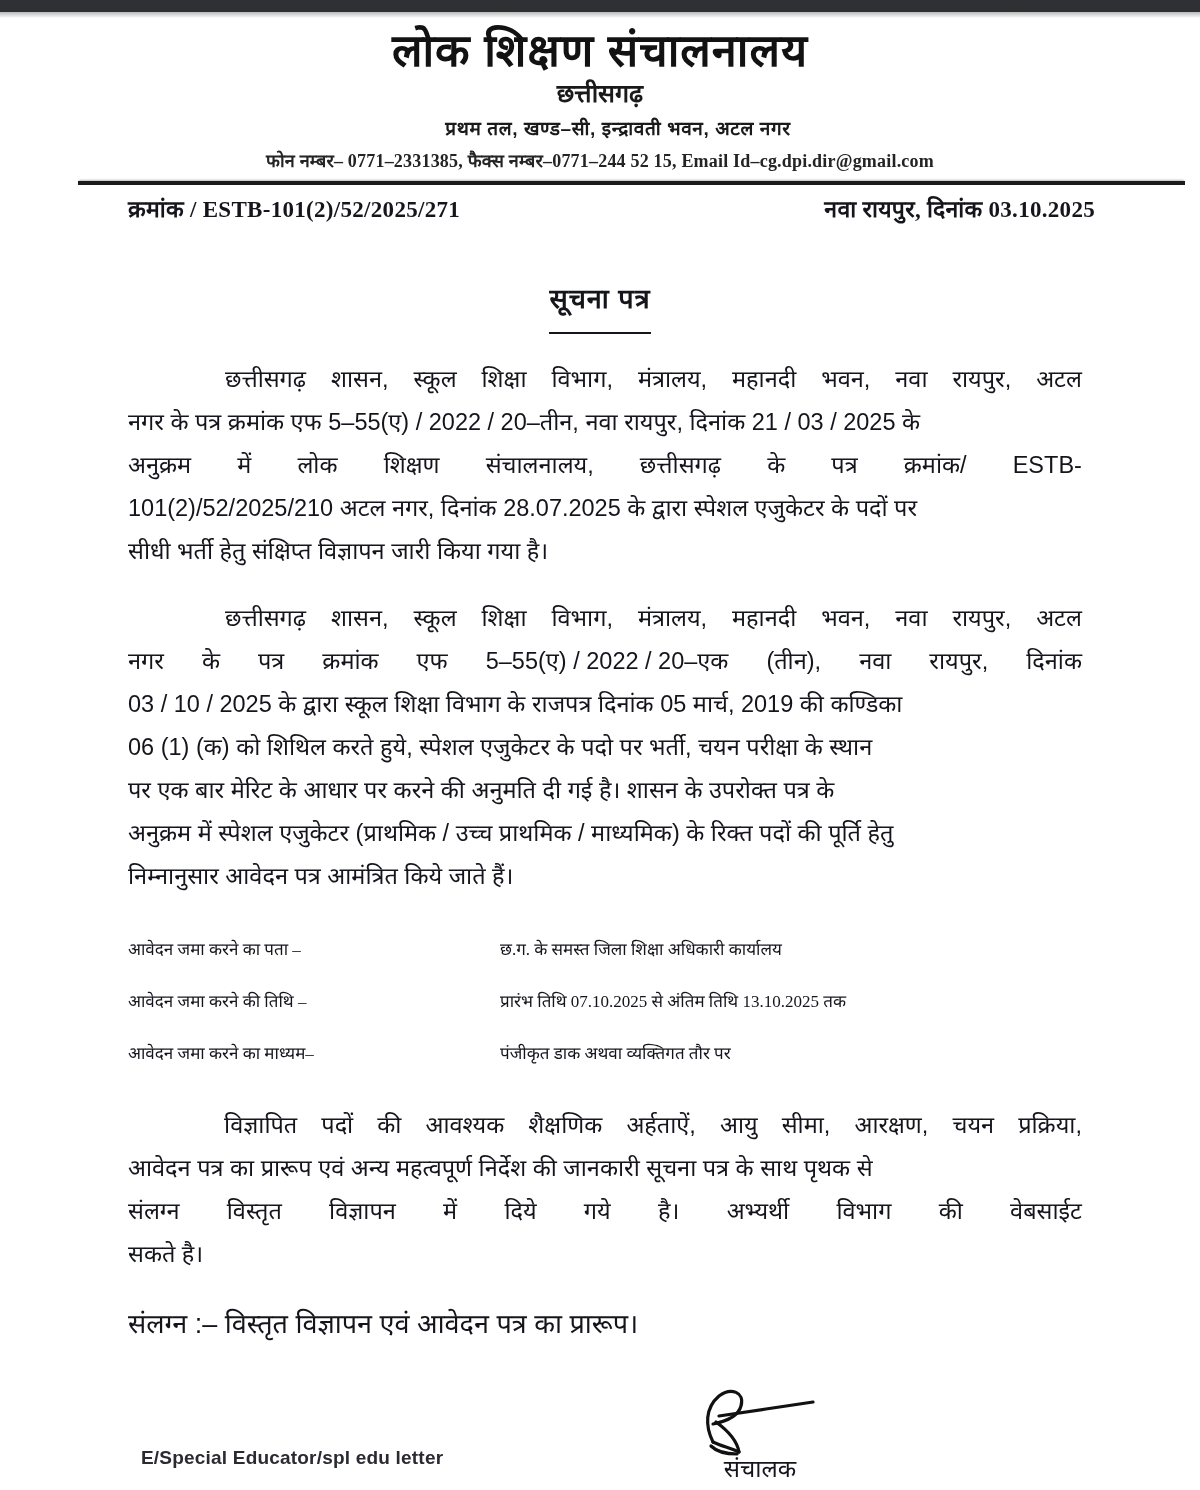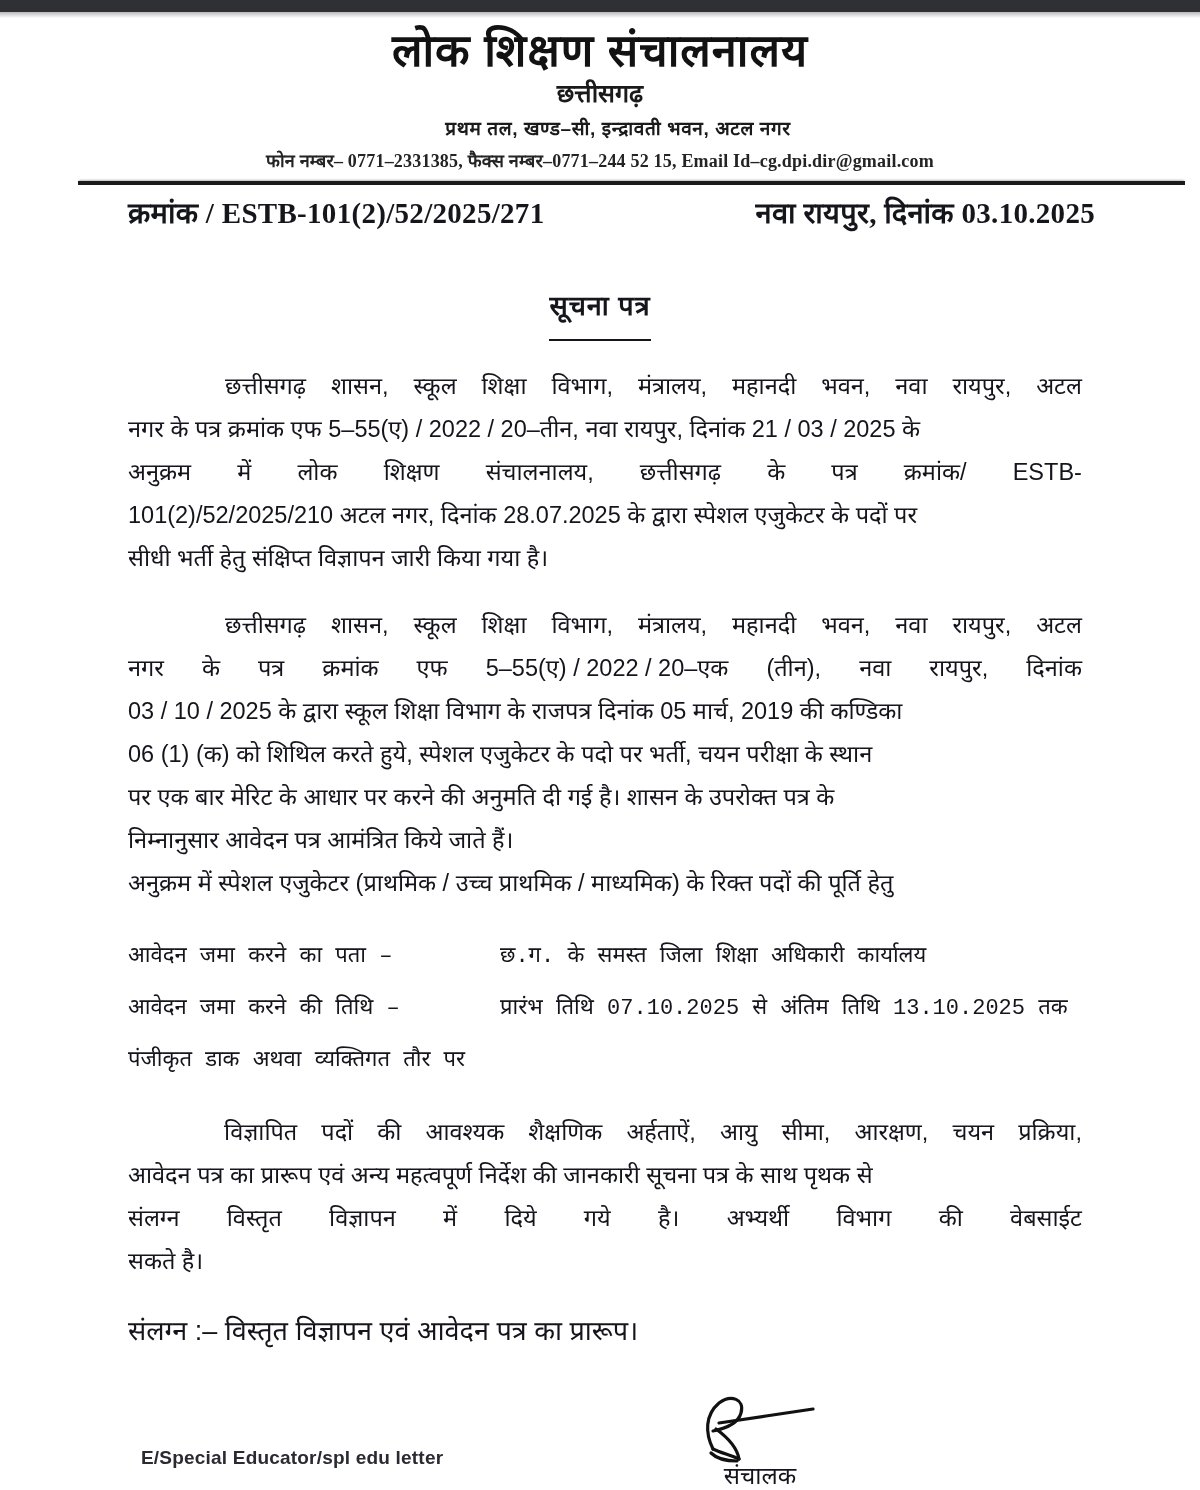--- a/index.html
+++ b/index.html
@@ -96,21 +96,21 @@
 
   
   .ref-row {
     position: relative;
     margin-top: 20px;
     padding: 0 105px 0 128px;
     display: flex;
     justify-content: space-between;
     align-items: baseline;
     font-family: "Liberation Serif", "DejaVu Serif", serif;
-    font-size: 29px;
+    font-size: 23px;
     font-weight: bold;
     color: #15151c;
     letter-spacing: 0.3px;
   }
 
   
   .doc-title-wrap {
     text-align: center;
     margin-top: 55px;
   }
@@ -148,22 +148,22 @@
   .para .ln.just > span { display: inline-block; }
   .indent { display: inline-block; width: 72px; }
 
   
   .label-rows {
     margin-top: 26px;
   }
   .label-row {
     display: flex;
     line-height: 52px;
-    font-family: Liberation Mono, monospace;
-    font-size: 22px;
+    font-family: Liberation Serif, serif;
+    font-size: 17px;
     color: #14141c;
   }
   .label-row .lbl {
     width: 372px;
     flex: 0 0 372px;
     white-space: nowrap;
   }
   .label-row .val {
     white-space: nowrap;
     text-align: center;
@@ -305,34 +305,35 @@
           <span>एफ</span>
           <span>5–55(ए) / 2022 / 20–एक</span>
           <span>(तीन),</span>
           <span>नवा</span>
           <span>रायपुर,</span>
           <span>दिनांक</span>
         </span>
         <span class="ln">03 / 10 / 2025 के द्वारा स्कूल शिक्षा विभाग के राजपत्र दिनांक 05 मार्च, 2019 की कण्डिका</span>
         <span class="ln">06 (1) (क) को शिथिल करते हुये, स्पेशल एजुकेटर के पदो पर भर्ती, चयन परीक्षा के स्थान</span>
         <span class="ln">पर एक बार मेरिट के आधार पर करने की अनुमति दी गई है। शासन के उपरोक्त पत्र के</span>
+        <span class="ln">अनुक्रम में स्पेशल एजुकेटर (प्राथमिक / उच्च प्राथमिक / माध्यमिक) के रिक्त पदों की पूर्ति हेतु</span>
         <span class="ln">निम्नानुसार आवेदन पत्र आमंत्रित किये जाते हैं।</span>
-        <span class="ln">अनुक्रम में स्पेशल एजुकेटर (प्राथमिक / उच्च प्राथमिक / माध्यमिक) के रिक्त पदों की पूर्ति हेतु</span>
       </div>
 
       <div class="label-rows">
         <div class="label-row">
           <span class="lbl">आवेदन जमा करने का पता  –</span>
           <span class="val">छ.ग. के समस्त जिला शिक्षा अधिकारी कार्यालय</span>
         </div>
         <div class="label-row">
           <span class="lbl">आवेदन जमा करने की तिथि –</span>
           <span class="val">प्रारंभ तिथि 07.10.2025 से अंतिम तिथि 13.10.2025 तक</span>
         </div>
         <div class="label-row">
+          <span class="lbl">आवेदन जमा करने का माध्यम–</span>
           <span class="val">पंजीकृत डाक अथवा व्यक्तिगत तौर पर</span>
         </div>
       </div>
 
       <div class="para">
         <span class="ln just">
           <span class="indent"></span>
           <span>विज्ञापित</span>
           <span>पदों</span>
           <span>की</span>

